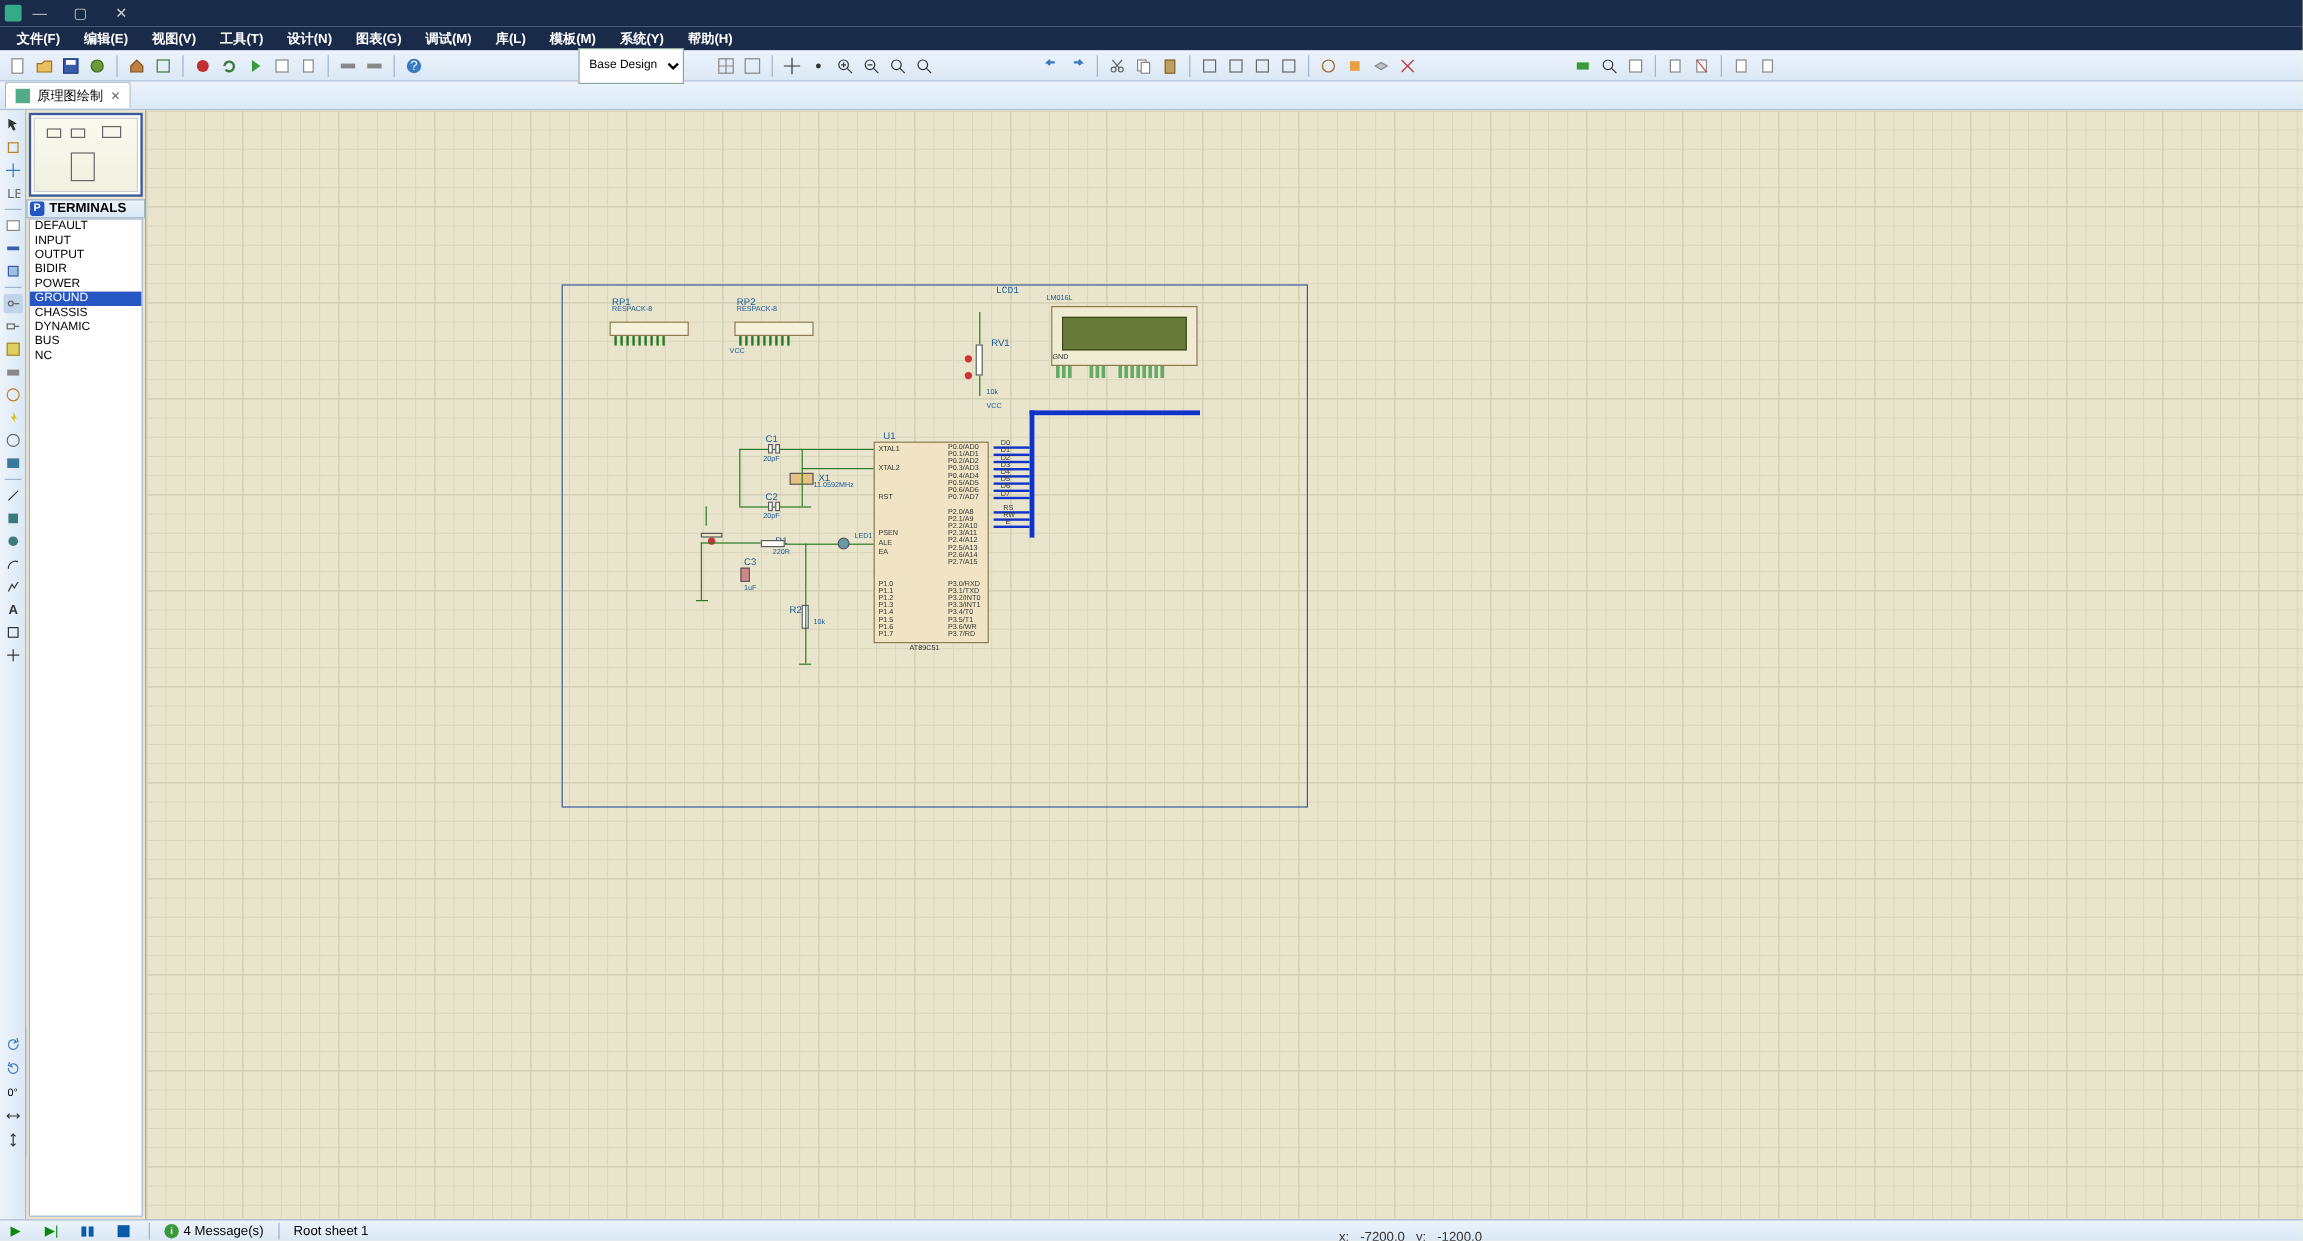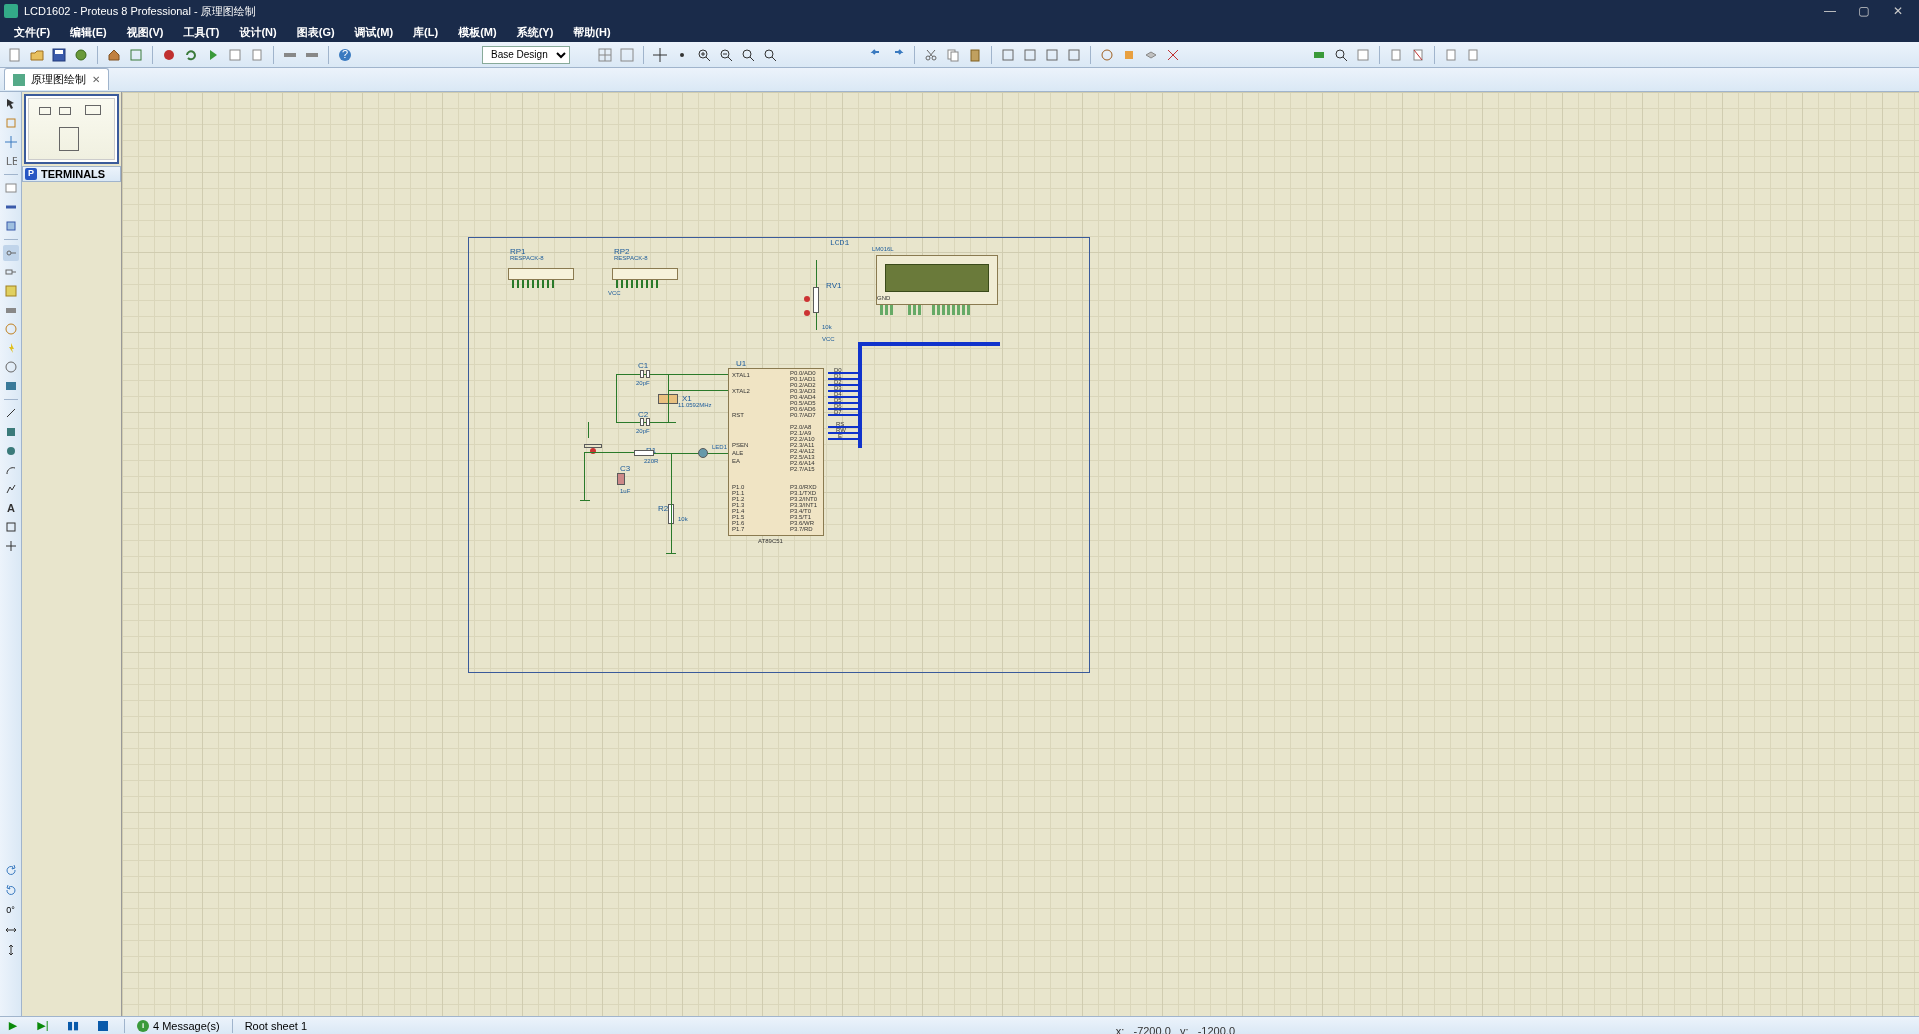--- a/index.html
+++ b/index.html
@@ -13,21 +13,21 @@
 .win-btn { width: 18px; height: 14px; color: #ccc; text-align: center; cursor: pointer; font-size: 12px; }
 
 
 .menubar { height: 20px; background: #1a2b4a; color: #fff; display: flex; align-items: center; padding: 0 4px; }
 .menu-item { padding: 2px 10px; cursor: pointer; font-weight: bold; }
 
 
 .toolbar { height: 26px; background: linear-gradient(#ecf3fb, #dae8f5); border-bottom: 1px solid #a0b4cc; display: flex; align-items: center; padding: 0 6px; gap: 4px; }
 .tb-btn { width: 18px; height: 18px; cursor: pointer; display: flex; align-items: center; justify-content: center; border-radius: 2px; }
 .tb-sep { width: 1px; height: 18px; background: #a0b4cc; margin: 0 3px; }
-.tb-combo { width: 88px; height: 18px; border: 1px solid #8a9; background: #fff; font-size: 10px; padding: 0 4px; }
+.tb-combo { width: 88px; height: 30px; border: 1px solid #8a9; background: #fff; font-size: 10px; padding: 0 4px; }
 .tb-spacer { flex: 0 0 auto; }
 
 
 .tabbar { height: 24px; background: linear-gradient(#ecf3fb, #dae8f5); border-bottom: 1px solid #a0b4cc; display: flex; align-items: flex-start; padding-left: 4px; }
 .tab { background: #fff; border: 1px solid #a0b4cc; border-bottom: none; padding: 3px 8px; border-radius: 3px 3px 0 0; display: flex; align-items: center; gap: 6px; cursor: pointer; }
 .tab-icon { width: 12px; height: 12px; background: #5a8; display: inline-block; }
 .tab-close { color: #666; cursor: pointer; font-size: 10px; }
 
 
 .main { display: flex; height: calc(100% - 22px - 20px - 26px - 24px - 18px); background: #e8e5cc; }
@@ -88,21 +88,20 @@
 .status-sep { width: 1px; height: 14px; background: #a0b4cc; }
 .coords { margin-left: auto; margin-right: 680px; color:#333;margin-top:10px; }
 
 svg { display: block; }
 </style>
 </head>
 <body>
 
 <div class="titlebar">
   <span class="titlebar-icon"></span>
-  <span class="titlebar-text">LCD1602 - Proteus 8 Professional - 原理图绘制</span>
   <div class="win-btns">
     <span class="win-btn">—</span>
     <span class="win-btn">▢</span>
     <span class="win-btn">✕</span>
   </div>
 </div>
 
 <div class="menubar">
   <span class="menu-item">文件(F)</span>
   <span class="menu-item">编辑(E)</span>
@@ -534,20 +533,32 @@
       <div class="overview-inner">
         <span class="ov-sketch" style="left:10px;top:8px;width:12px;height:8px;"></span>
         <span class="ov-sketch" style="left:30px;top:8px;width:12px;height:8px;"></span>
         <span class="ov-sketch" style="left:56px;top:6px;width:16px;height:10px;"></span>
         <span class="ov-sketch" style="left:30px;top:28px;width:20px;height:24px;"></span>
       </div>
     </div>
     <div class="terminals-header">
       <span class="term-icon">P</span>
       <span>TERMINALS</span>
+    </div>
+    <div class="terminals-list">
+      <div class="term-item">DEFAULT</div>
+      <div class="term-item">INPUT</div>
+      <div class="term-item">OUTPUT</div>
+      <div class="term-item">BIDIR</div>
+      <div class="term-item">POWER</div>
+      <div class="term-item selected">GROUND</div>
+      <div class="term-item">CHASSIS</div>
+      <div class="term-item">DYNAMIC</div>
+      <div class="term-item">BUS</div>
+      <div class="term-item">NC</div>
     </div>
   </div>
 
   <div class="canvas-wrap">
     <div class="canvas">
       <div class="grid"></div>
       <div class="sheet-border" style="left:346px; top:145px; width:622px; height:436px;"></div>
 
       <span class="label-txt" style="left:388px;top:155px;">RP1</span>
       <span class="label-txt" style="left:388px;top:163px;font-size:6px;">RESPACK-8</span>

